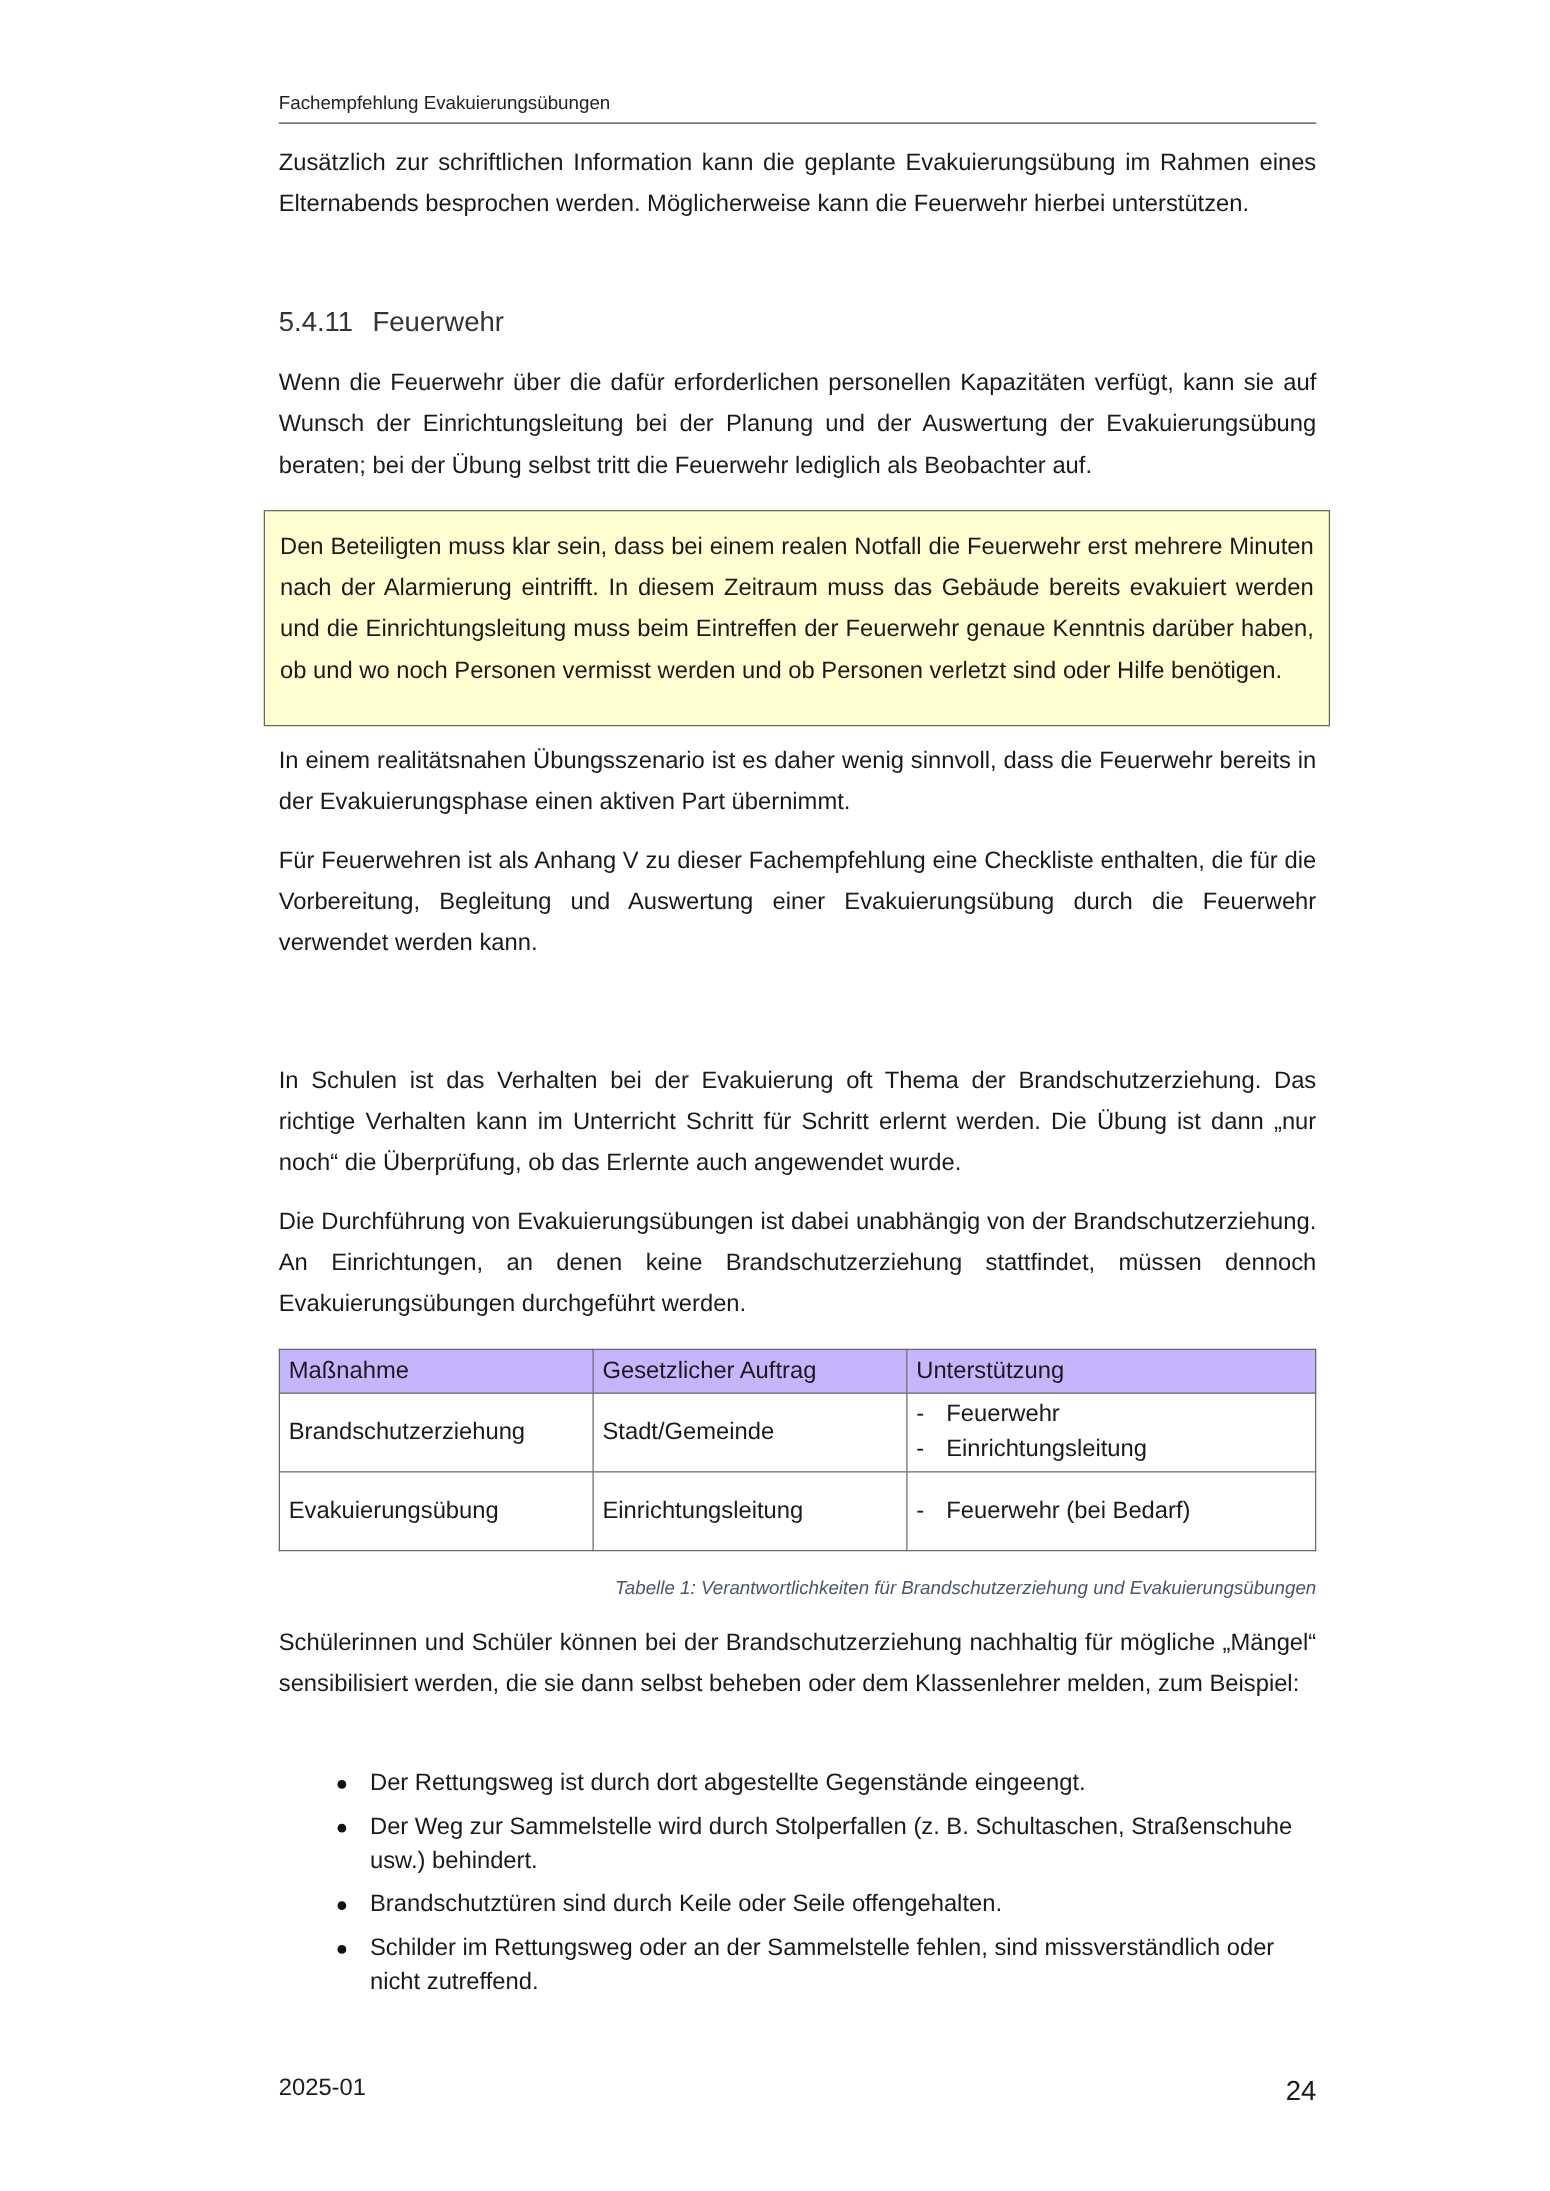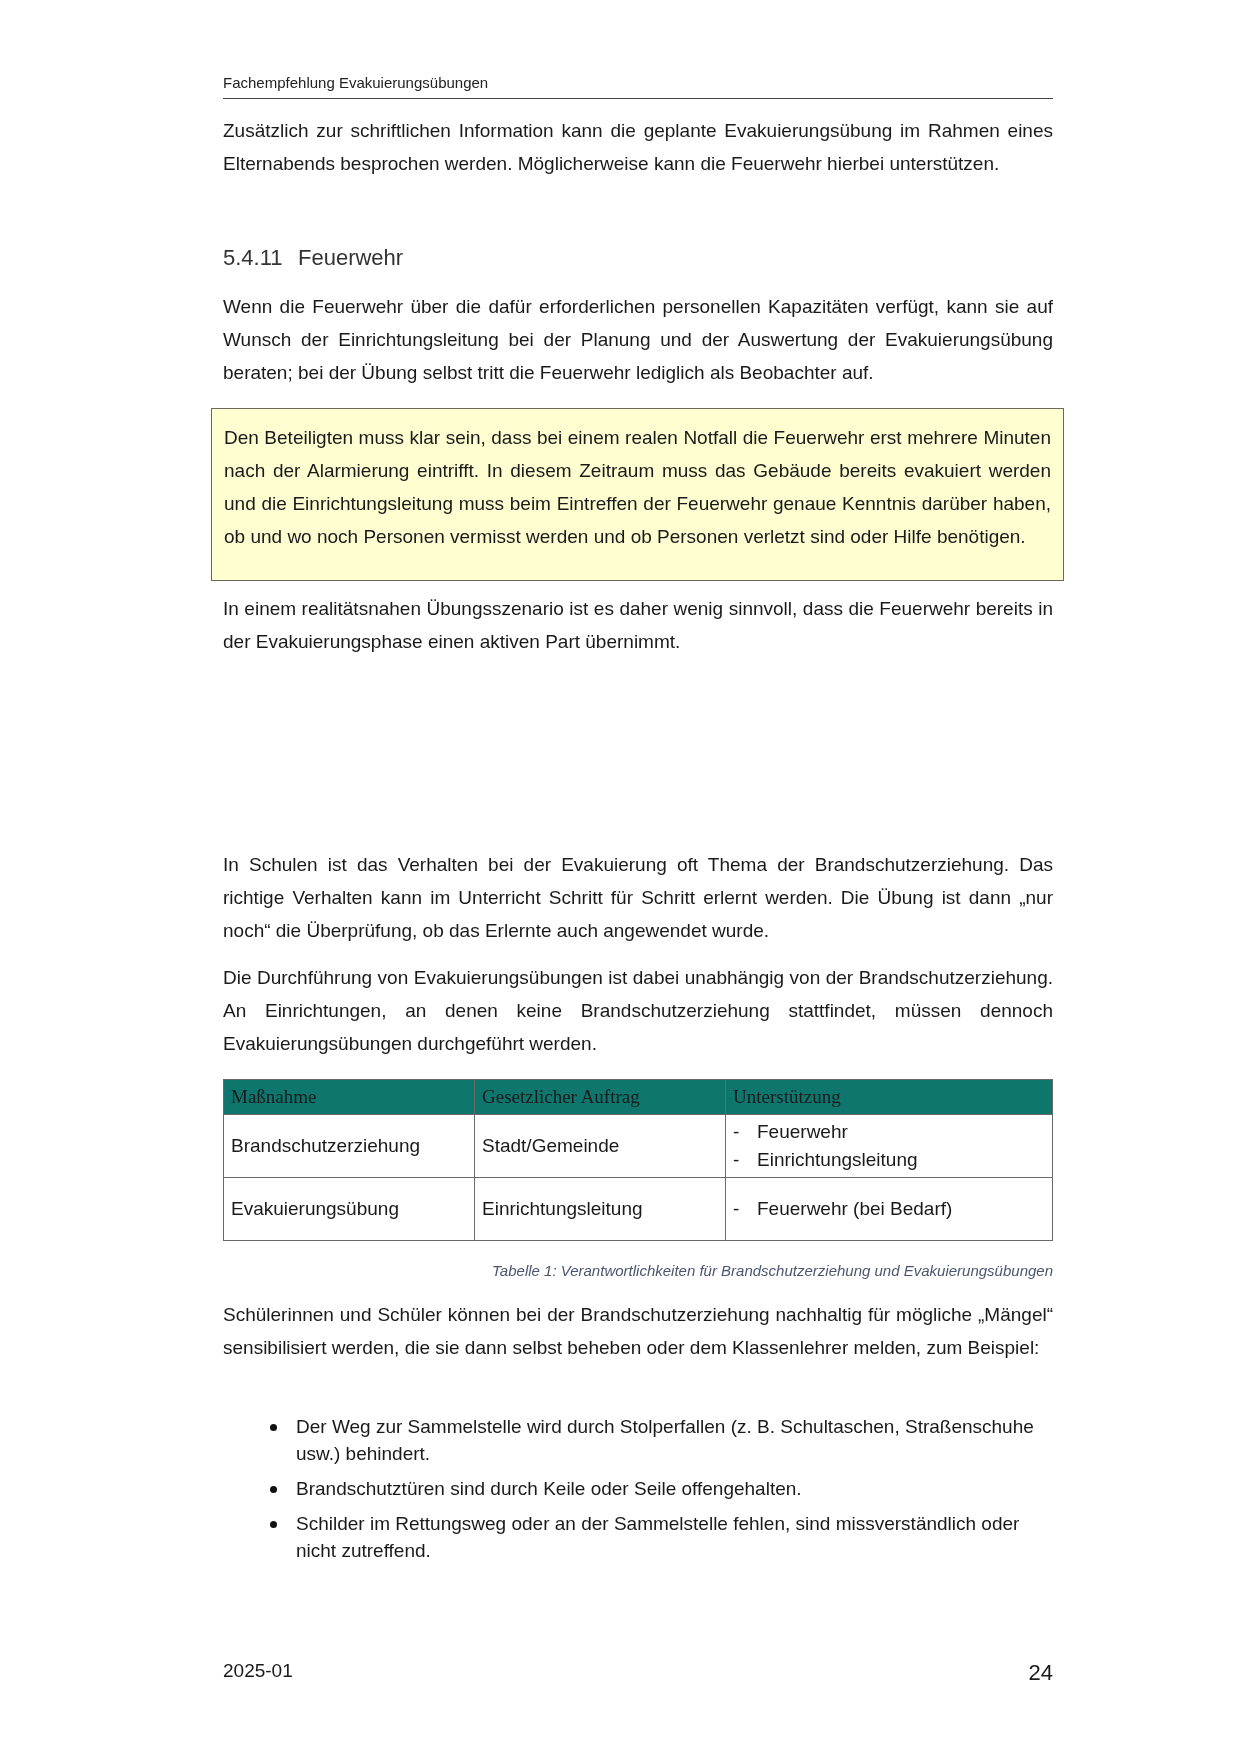--- a/index.html
+++ b/index.html
@@ -10,21 +10,21 @@
   .body-col { position:absolute; left:207px; width:830px; }
   p.para { margin:0; font-size:19px; line-height:33px; text-align:justify; }
   .h3 { position:absolute; left:207px; top:245px; font-size:22px; color:#333; }
   .h3 .num { display:inline-block; width:75px; }
   .h2 { position:absolute; left:207px; top:800px; font-size:25px; color:#111; }
   .h2 .num { display:inline-block; width:60px; }
   .note { position:absolute; left:195px; top:408px; width:853px; height:173px; background:#fefed0; border:1.5px solid #6a6a5a; box-sizing:border-box; padding:12px 12px; }
   .note p.para { font-size:19px; line-height:33px; }
   table.t { position:absolute; left:207px; top:1079px; width:830px; border-collapse:collapse; font-size:19px; }
   table.t th, table.t td { border:1.5px solid #6a6a6a; text-align:left; padding:0 7px; vertical-align:middle; font-weight:normal; }
-  table.t th { background:#0f766e; height:34px;font-family:Liberation Serif, serif; }
+  table.t th { background:#c4b5fd; height:34px; }
   table.t td { height:62px; }
   table.t td.c1 { width:236px; }
   table.t td.c2 { width:236px; }
   .dash-list { margin:0; padding:0; list-style:none; line-height:28px; }
   .dash-list li { padding-left:24px; position:relative; }
   .dash-list li .dash { position:absolute; left:0; }
   .caption { position:absolute; left:207px; top:1262px; width:830px; text-align:right; font-size:15px; font-style:italic; color:#4a5570; }
   ul.bullets { position:absolute; left:207px; top:1413px; width:830px; margin:0; padding:0; list-style:none; font-size:19px; line-height:27px; }
   ul.bullets li { position:relative; padding-left:73px; margin-bottom:8px; }
   ul.bullets li .dot { position:absolute; left:47px; top:11px; width:7px; height:7px; border-radius:50%; background:#111; }
@@ -53,20 +53,23 @@
   </div>
 
   <div class="note">
     <p class="para" style="margin-top:0;">Den Beteiligten muss klar sein, dass bei einem realen Notfall die Feuerwehr erst mehrere Minuten nach der Alarmierung eintrifft. In diesem Zeitraum muss das Gebäude bereits evakuiert werden und die Einrichtungsleitung muss beim Eintreffen der Feuerwehr genaue Kenntnis darüber haben, ob und wo noch Personen vermisst werden und ob Personen verletzt sind oder Hilfe benötigen.</p>
   </div>
 
   <div class="body-col" style="top:592px;">
     <p class="para">In einem realitätsnahen Übungsszenario ist es daher wenig sinnvoll, dass die Feuerwehr bereits in der Evakuierungsphase einen aktiven Part übernimmt.</p>
   </div>
 
+  <div class="body-col" style="top:672px;">
+    <p class="para">Für Feuerwehren ist als Anhang V zu dieser Fachempfehlung eine Checkliste enthalten, die für die Vorbereitung, Begleitung und Auswertung einer Evakuierungsübung durch die Feuerwehr verwendet werden kann.</p>
+  </div>
 
 
   <div class="body-col" style="top:848px;">
     <p class="para">In Schulen ist das Verhalten bei der Evakuierung oft Thema der Brandschutzerziehung. Das richtige Verhalten kann im Unterricht Schritt für Schritt erlernt werden. Die Übung ist dann „nur noch“ die Überprüfung, ob das Erlernte auch angewendet wurde.</p>
   </div>
 
   <div class="body-col" style="top:961px;">
     <p class="para">Die Durchführung von Evakuierungsübungen ist dabei unabhängig von der Brandschutzerziehung. An Einrichtungen, an denen keine Brandschutzerziehung stattfindet, müssen dennoch Evakuierungsübungen durchgeführt werden.</p>
   </div>
 
@@ -101,20 +104,21 @@
     </tbody>
   </table>
 
   <div class="caption">Tabelle 1: Verantwortlichkeiten für Brandschutzerziehung und Evakuierungsübungen</div>
 
   <div class="body-col" style="top:1298px;">
     <p class="para">Schülerinnen und Schüler können bei der Brandschutzerziehung nachhaltig für mögliche „Mängel“ sensibilisiert werden, die sie dann selbst beheben oder dem Klassenlehrer melden, zum Beispiel:</p>
   </div>
 
   <ul class="bullets">
+    <li><span class="dot"></span><span>Der Rettungsweg ist durch dort abgestellte Gegenstände eingeengt.</span></li>
     <li><span class="dot"></span><span>Der Weg zur Sammelstelle wird durch Stolperfallen (z. B. Schultaschen, Straßenschuhe usw.) behindert.</span></li>
     <li><span class="dot"></span><span>Brandschutztüren sind durch Keile oder Seile offengehalten.</span></li>
     <li><span class="dot"></span><span>Schilder im Rettungsweg oder an der Sammelstelle fehlen, sind missverständlich oder nicht zutreffend.</span></li>
   </ul>
 
   <div class="footer-left">2025-01</div>
   <div class="footer-right">24</div>
 
 </div>
 

